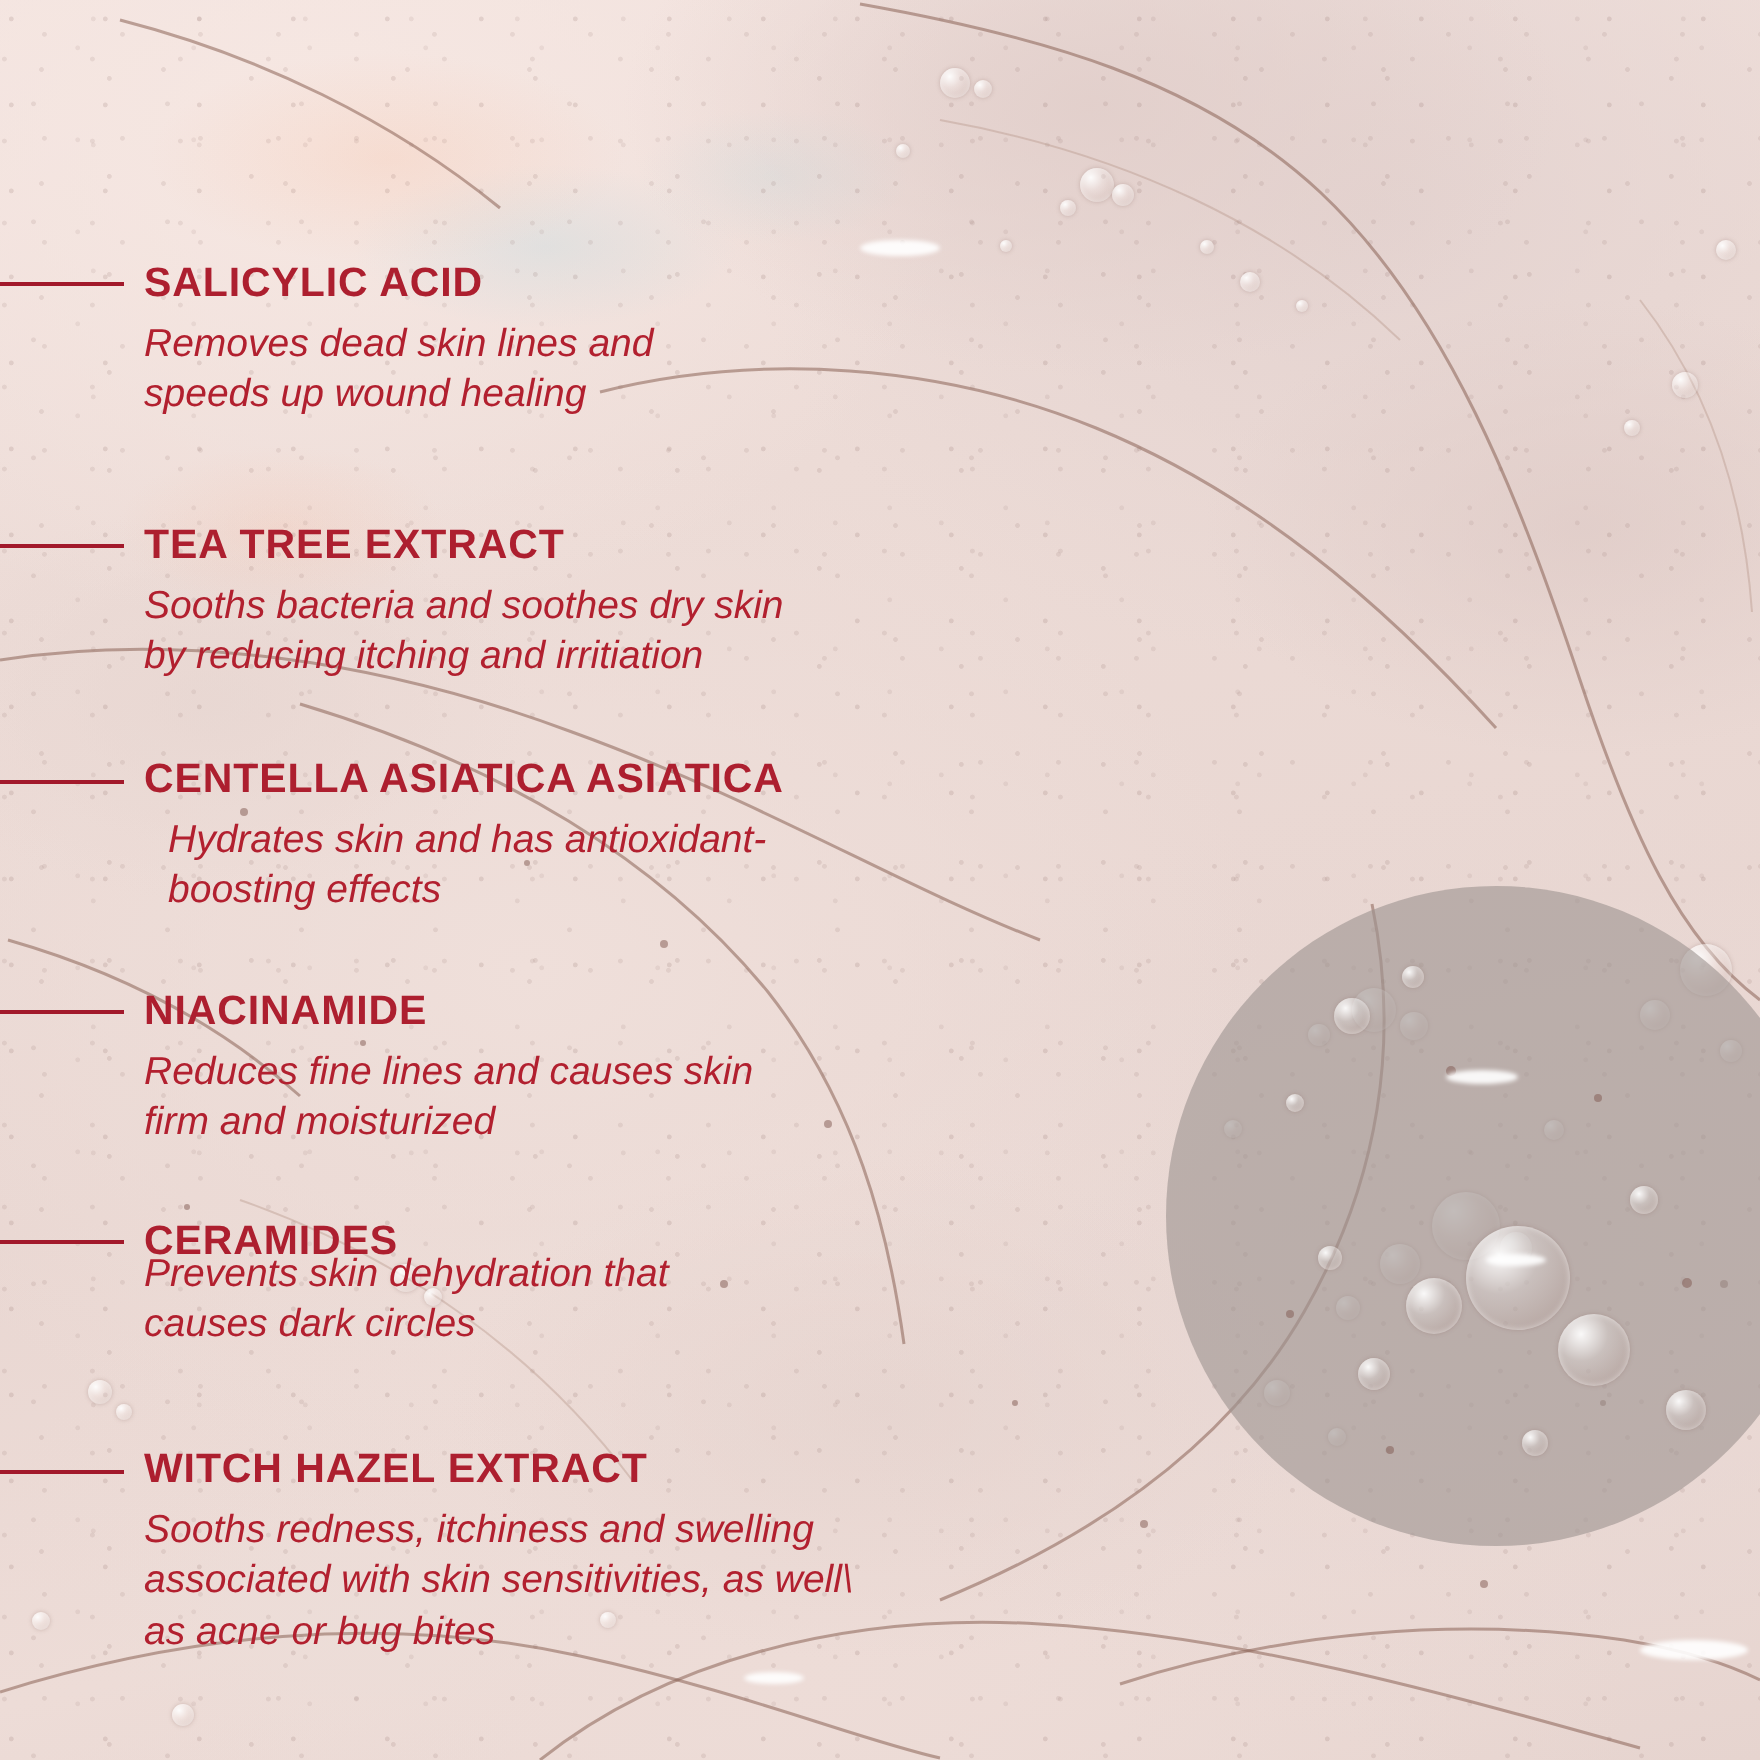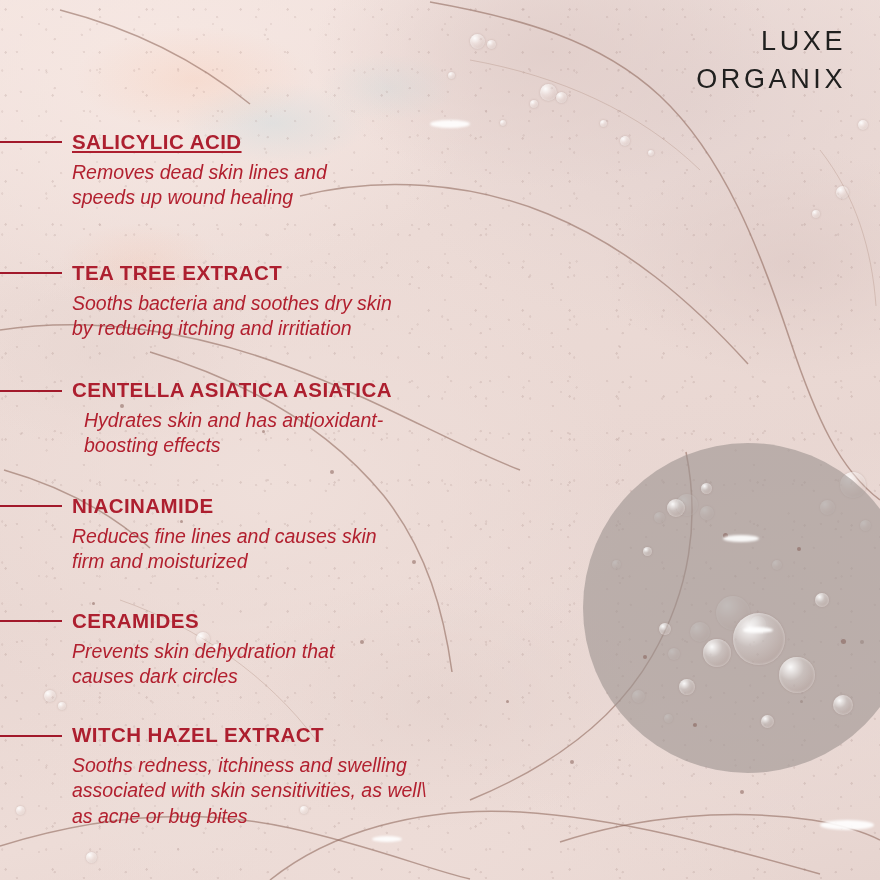--- a/index.html
+++ b/index.html
@@ -249,24 +249,20 @@
     <span class="dot" style="left:570px;top:760px;width:4px;height:4px;"></span>
     <span class="dot" style="left:740px;top:790px;width:4px;height:4px;"></span>
     <span class="dot" style="left:800px;top:700px;width:3px;height:3px;"></span>
     <span class="dot" style="left:860px;top:640px;width:4px;height:4px;"></span>
 
     <span class="glint" style="left:430px;top:120px;width:40px;height:8px;"></span>
     <span class="glint" style="left:820px;top:820px;width:54px;height:10px;"></span>
     <span class="glint" style="left:372px;top:836px;width:30px;height:6px;"></span>
   </div>
 
-  <div class="brand">
-    <div>LUXE</div>
-    <div>ORGANIX</div>
-  </div>
 
   <div class="badge badge-anti">
     <div class="badge-texture">
       <span class="bubble" style="left:84px;top:56px;width:18px;height:18px;"></span>
       <span class="bubble" style="left:118px;top:40px;width:11px;height:11px;"></span>
       <span class="bubble" style="left:60px;top:104px;width:9px;height:9px;"></span>
       <span class="bubble" style="left:150px;top:170px;width:52px;height:52px;"></span>
       <span class="bubble" style="left:120px;top:196px;width:28px;height:28px;"></span>
       <span class="bubble" style="left:196px;top:214px;width:36px;height:36px;"></span>
       <span class="bubble" style="left:96px;top:236px;width:16px;height:16px;"></span>
@@ -282,21 +278,21 @@
       <span class="glint" style="left:140px;top:92px;width:36px;height:7px;"></span>
       <span class="glint" style="left:160px;top:184px;width:30px;height:6px;"></span>
     </div>
   </div>
 
 
   <div class="list">
 
     <div class="item">
       <span class="rule" style="top:141px;"></span>
-      <div class="head" style="top:130px;text-decoration:underline;">SALICYLIC ACID</div>
+      <div class="head" style="top:130px;">SALICYLIC ACID</div>
       <div class="desc" style="top:160px;">Removes dead skin lines and
 speeds up wound healing</div>
     </div>
 
     <div class="item">
       <span class="rule" style="top:272px;"></span>
       <div class="head" style="top:261px;">TEA TREE EXTRACT</div>
       <div class="desc" style="top:291px;">Sooths bacteria and soothes dry skin
 by reducing itching and irritiation</div>
     </div>
@@ -311,21 +307,21 @@
     <div class="item">
       <span class="rule" style="top:505px;"></span>
       <div class="head" style="top:494px;">NIACINAMIDE</div>
       <div class="desc" style="top:524px;">Reduces fine lines and causes skin
 firm and moisturized</div>
     </div>
 
     <div class="item">
       <span class="rule" style="top:620px;"></span>
       <div class="head" style="top:609px;">CERAMIDES</div>
-      <div class="desc" style="top:639px;">Prevents skin dehydration that
+      <div class="desc" style="top:625px;">Prevents skin dehydration that
 causes dark circles</div>
     </div>
 
     <div class="item">
       <span class="rule" style="top:735px;"></span>
       <div class="head" style="top:723px;">WITCH HAZEL EXTRACT</div>
       <div class="desc" style="top:753px;">Sooths redness, itchiness and swelling
 associated with skin sensitivities, as well\
 as acne or bug bites</div>
     </div>

